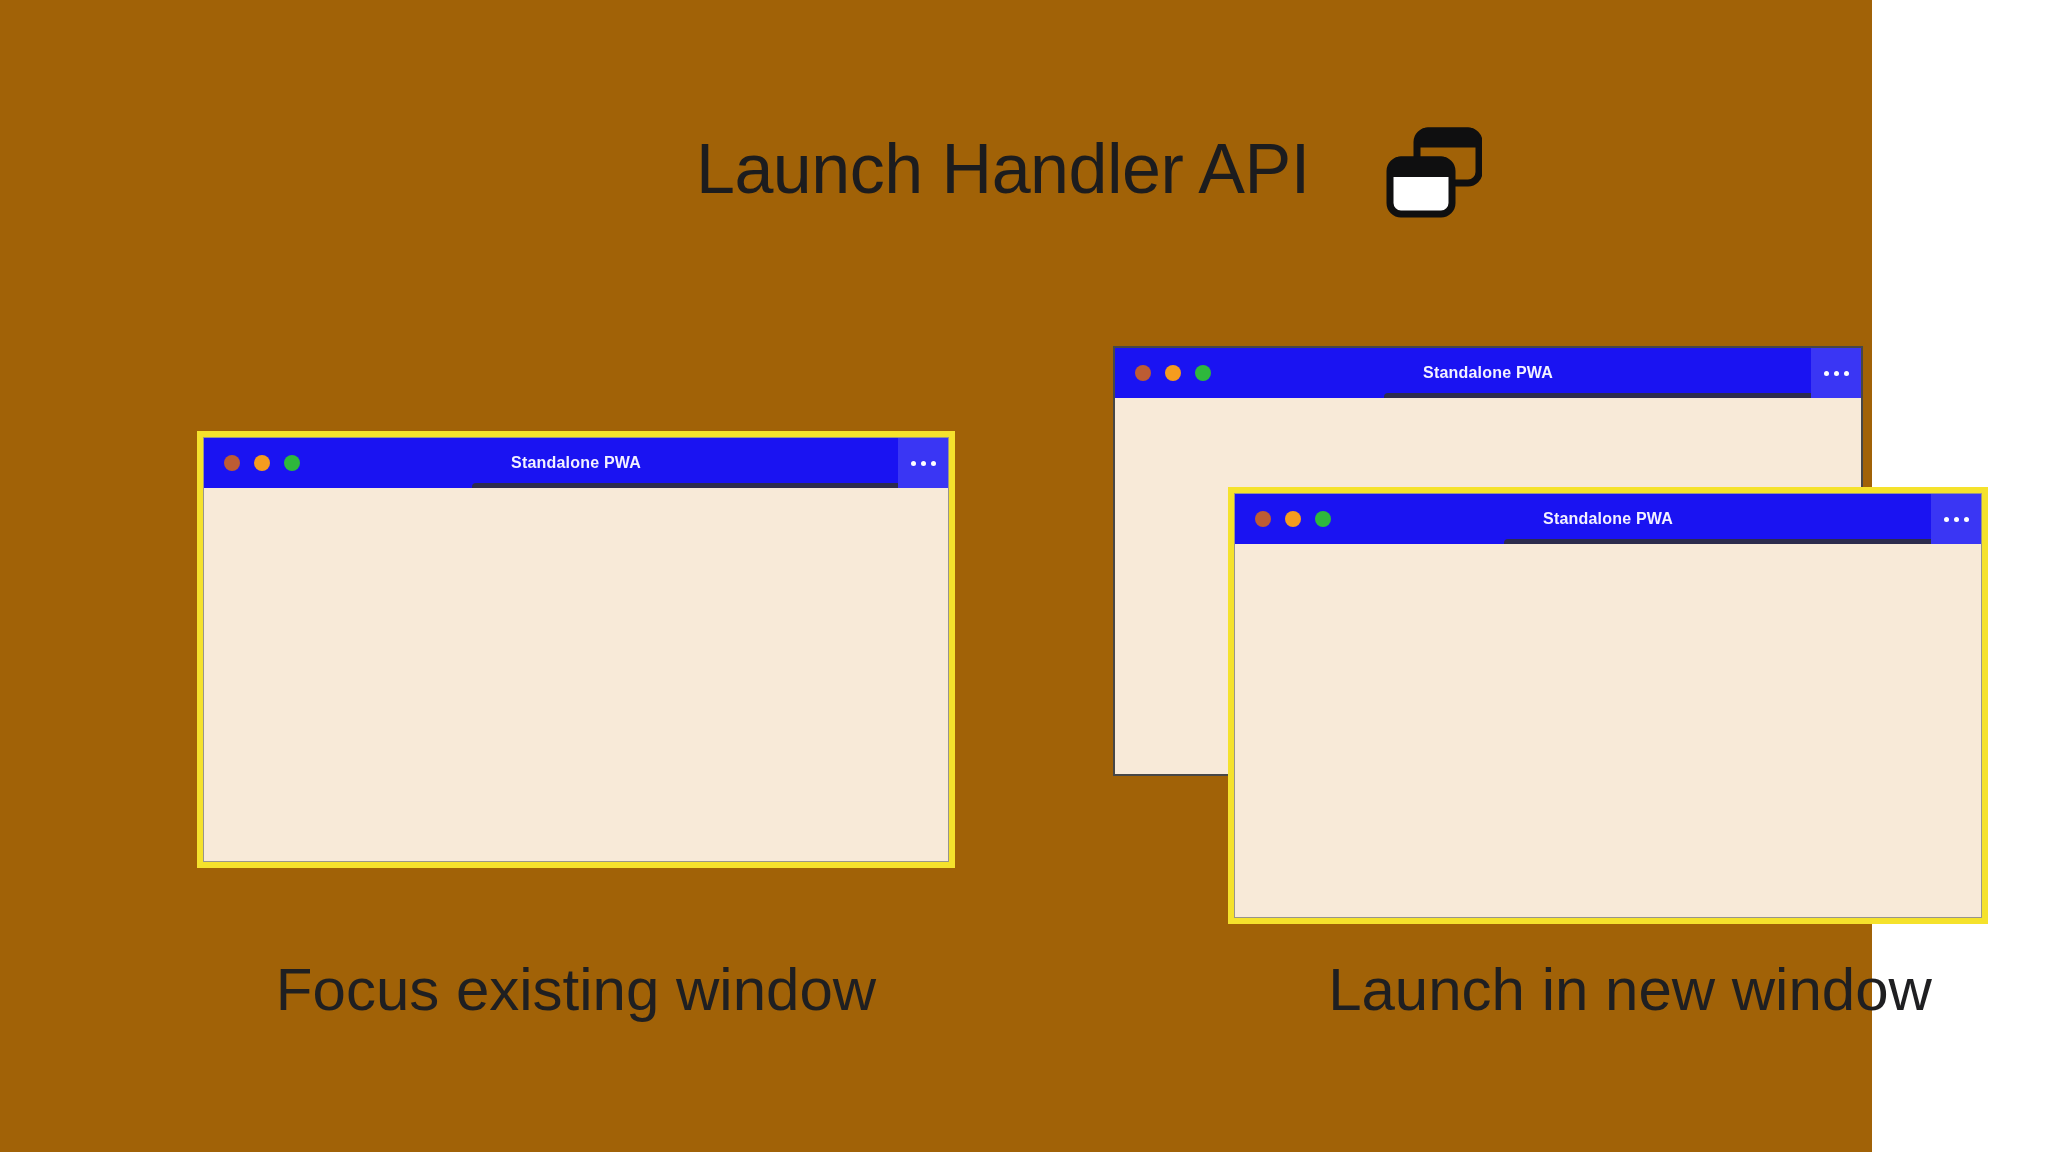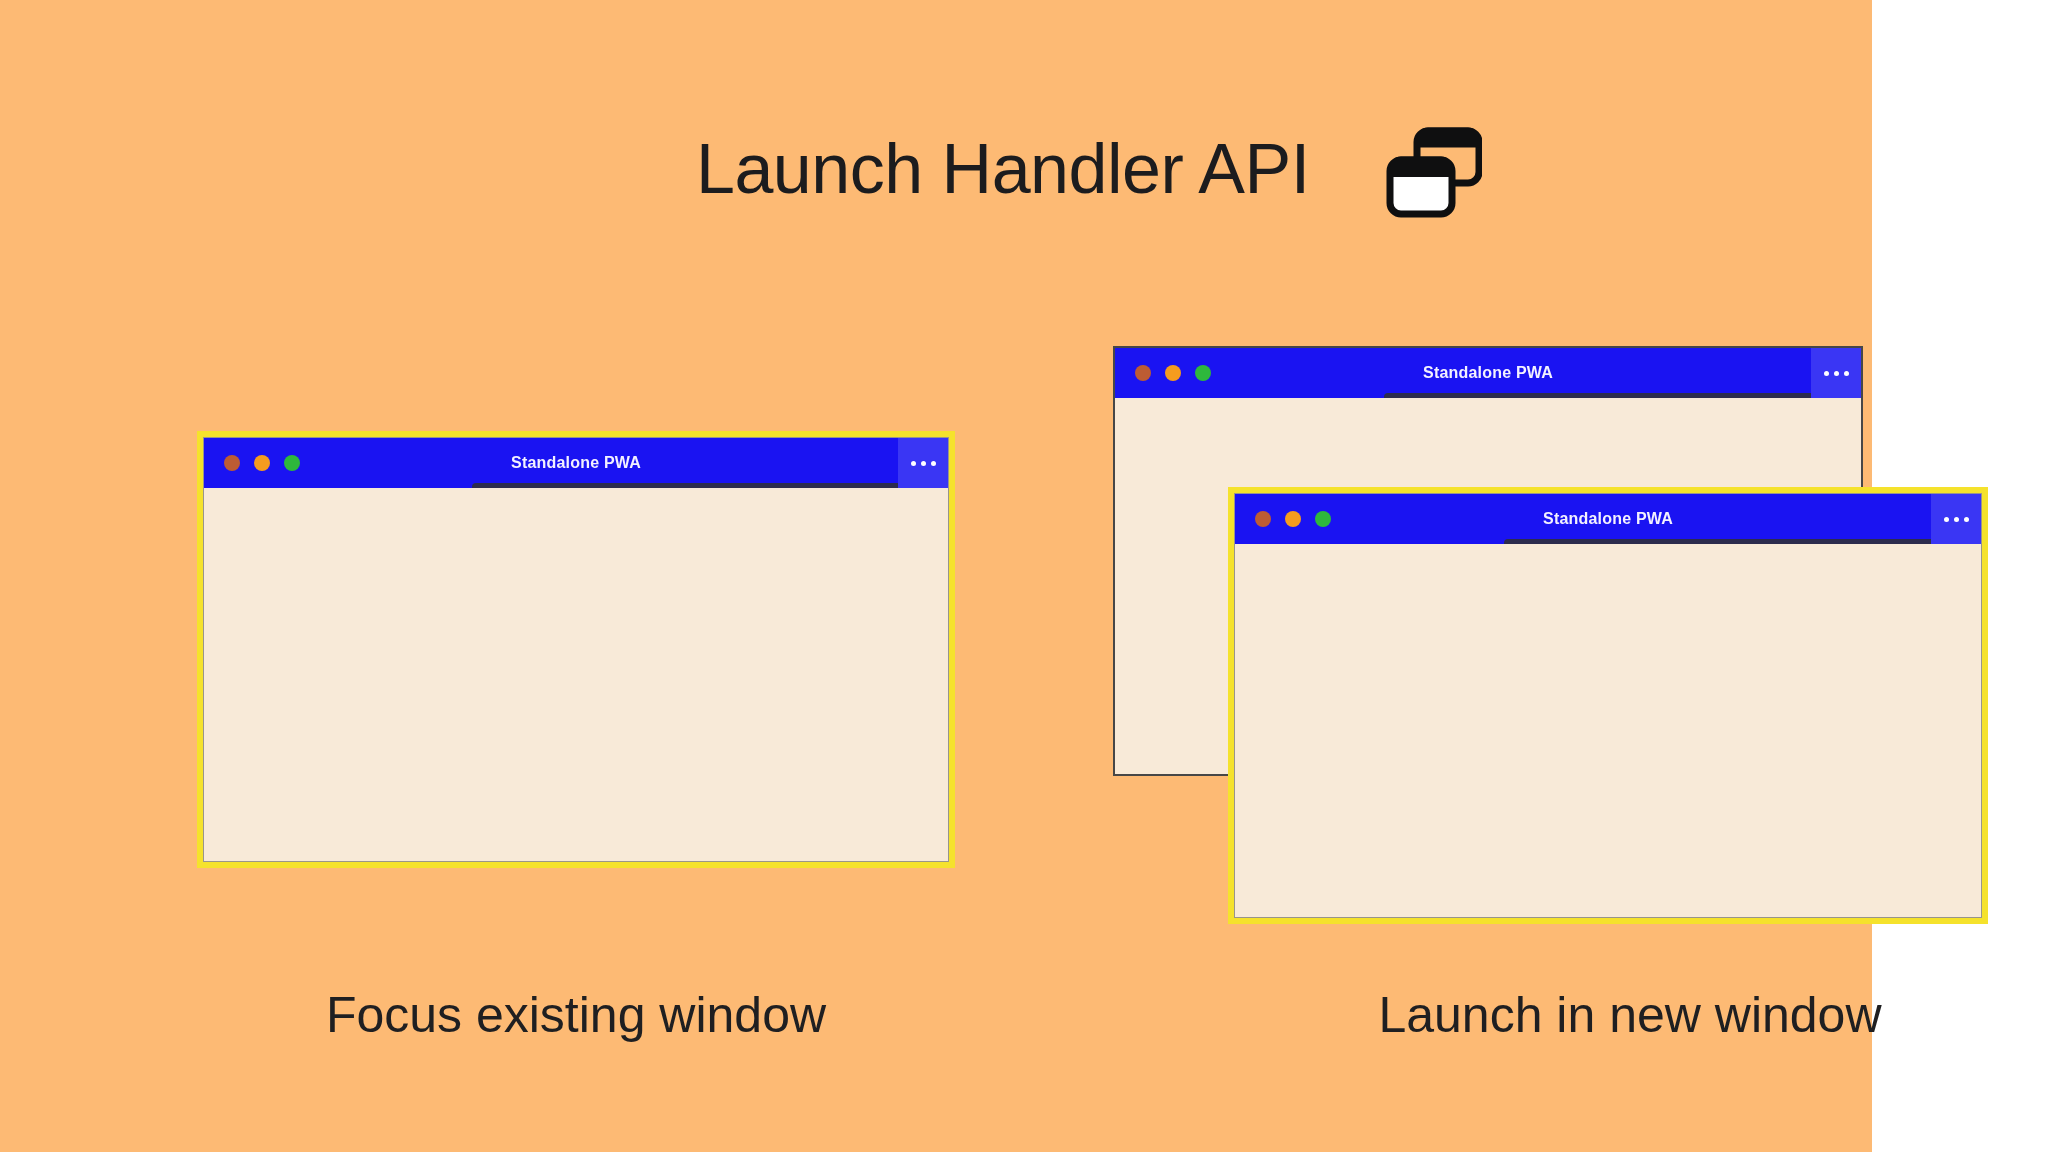--- a/index.html
+++ b/index.html
@@ -1,18 +1,18 @@
 <!DOCTYPE html>
 <html><head>
 <meta charset="utf-8">
 <style>
   * { margin:0; padding:0; box-sizing:border-box; }
   html,body { width:2048px; height:1152px; background:#ffffff; overflow:hidden;
               font-family:"Liberation Sans", sans-serif; }
-  #canvas { position:relative; width:1872px; height:1152px; background:#fdba74; }
+  #canvas { position:relative; width:1872px; height:1152px; background:#a16207; }
 
   
   .header { position:absolute; left:696px; top:118px; display:flex; align-items:center; gap:76px; }
   .header-title { font-size:70px; font-weight:400; color:#1c1c1e; letter-spacing:-0.5px; line-height:1.2; }
   .header-icon { width:96px; height:96px; margin-top:6px; }
 
   
   .pwa-window { position:absolute; display:flex; flex-direction:column; background:#f8ead8; }
   .pwa-window.focused   { border:6px solid #f5e22c; }
   .pwa-window.background{ border:2px solid #474747; }
@@ -33,21 +33,21 @@
                  display:flex; align-items:center; justify-content:center; gap:5px; z-index:3; }
   .menu-dot { width:5px; height:5px; border-radius:50%; background:#ffffff; }
   .win-body { flex:1; background:#f8ead8; }
 
   
   #win-left       { left:197px;  top:431px; width:758px; height:437px; z-index:1; }
   #win-right-back { left:1113px; top:346px; width:750px; height:430px; z-index:1; }
   #win-right-front{ left:1228px; top:487px; width:760px; height:437px; z-index:2; }
 
   
-  .caption { position:absolute; top:952px; text-align:center; font-size:50px; color:#1f1f21; line-height:1.25;margin-top:32px; }
+  .caption { position:absolute; top:952px; text-align:center; font-size:60px; color:#1f1f21; line-height:1.25; }
   #caption-left  { left:177px;  width:798px; }
   #caption-right { left:1180px; width:900px; }
 </style>
 </head>
 <body>
 
 <div id="canvas">
 
   <div class="header">
     <div class="header-title">Launch Handler API</div>

